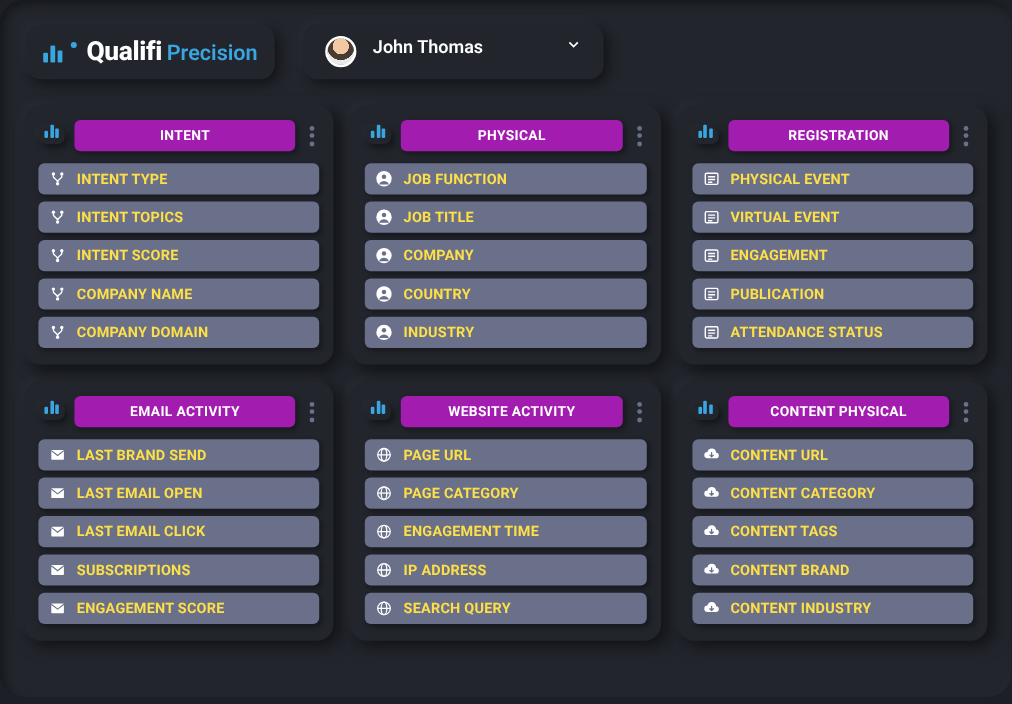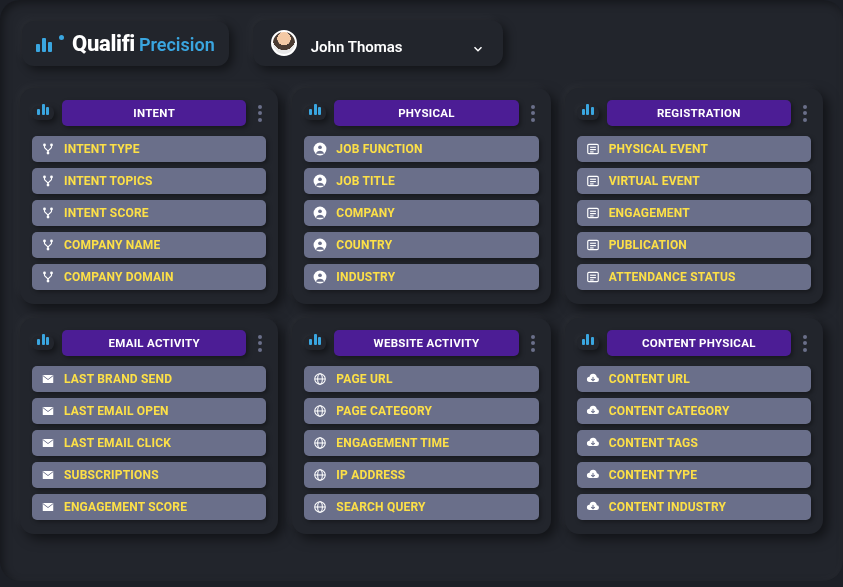--- a/index.html
+++ b/index.html
@@ -40,21 +40,21 @@
   .brand-logo-icon span {
     width:4px; background:#3aa6e0; border-radius:1px;
   }
   .brand-logo-icon span:nth-child(1){height:8px;}
   .brand-logo-icon span:nth-child(2){height:14px;}
   .brand-logo-icon span:nth-child(3){height:10px;}
   .brand-dot{width:5px;height:5px;background:#3aa6e0;border-radius:50%;margin-bottom:12px;margin-left:-1px;}
   .brand-text { font-weight:800; font-size:22px; color:#ffffff; letter-spacing:-0.3px; }
   .brand-sub { font-weight:600; font-size:18px; color:#3aa6e0; margin-left:4px;}
   .user-select {
-    display:flex; align-items:flex-end; gap:14px;
+    display:flex; align-items:flex-start; gap:14px;
     background:#22252c;
     border-radius:12px;
     padding:10px 18px;
     min-width:250px;
     box-shadow: 4px 4px 10px rgba(0,0,0,0.45), -4px -4px 10px rgba(255,255,255,0.03);
   }
   .avatar {
     width:26px;height:26px;border-radius:50%;
     background: radial-gradient(circle at 50% 30%, #f3c9a5 0 35%, #4a3b32 36% 60%, #e8e8e8 61% 100%);
     border:2px solid #ffffff;
@@ -82,21 +82,21 @@
     padding:5px;
     border-radius:6px;
     box-shadow: 3px 3px 6px rgba(0,0,0,0.45), -2px -2px 5px rgba(255,255,255,0.03);
   }
   .card-logo span{width:3px;background:#3aa6e0;border-radius:1px;}
   .card-logo span:nth-child(1){height:6px;}
   .card-logo span:nth-child(2){height:11px;}
   .card-logo span:nth-child(3){height:8px;}
   .card-title-pill {
     flex:1;
-    background:#4c1d95;
+    background:#a21caf;
     color:#ffffff;
     font-size:11.5px;
     font-weight:700;
     letter-spacing:0.3px;
     text-align:center;
     padding:6px 16px;
     border-radius:5px;
     box-shadow: 2px 2px 4px rgba(0,0,0,0.35);
   }
   .more {
@@ -534,21 +534,21 @@
 </div>
             <div class="item-label">CONTENT TAGS</div>
           </div>
           <div class="item">
             <div class="item-icon">
   <svg width="14" height="14" viewBox="0 0 24 24" fill="#ffffff">
                 <path d="M12 3a6 6 0 0 0-5.9 5A4.5 4.5 0 0 0 6 17h12a4 4 0 0 0 .5-8A6 6 0 0 0 12 3z"></path>
                 <path d="M12 9v6m0 0l-2.5-2.5M12 15l2.5-2.5" stroke="#6a6f8a" stroke-width="1.8" fill="none" stroke-linecap="round"></path>
               </svg>
 </div>
-            <div class="item-label">CONTENT TYPE</div>
+            <div class="item-label">CONTENT BRAND</div>
           </div>
           <div class="item">
             <div class="item-icon">
   <svg width="14" height="14" viewBox="0 0 24 24" fill="#ffffff">
                 <path d="M12 3a6 6 0 0 0-5.9 5A4.5 4.5 0 0 0 6 17h12a4 4 0 0 0 .5-8A6 6 0 0 0 12 3z"></path>
                 <path d="M12 9v6m0 0l-2.5-2.5M12 15l2.5-2.5" stroke="#6a6f8a" stroke-width="1.8" fill="none" stroke-linecap="round"></path>
               </svg>
 </div>
             <div class="item-label">CONTENT INDUSTRY</div>
           </div>

